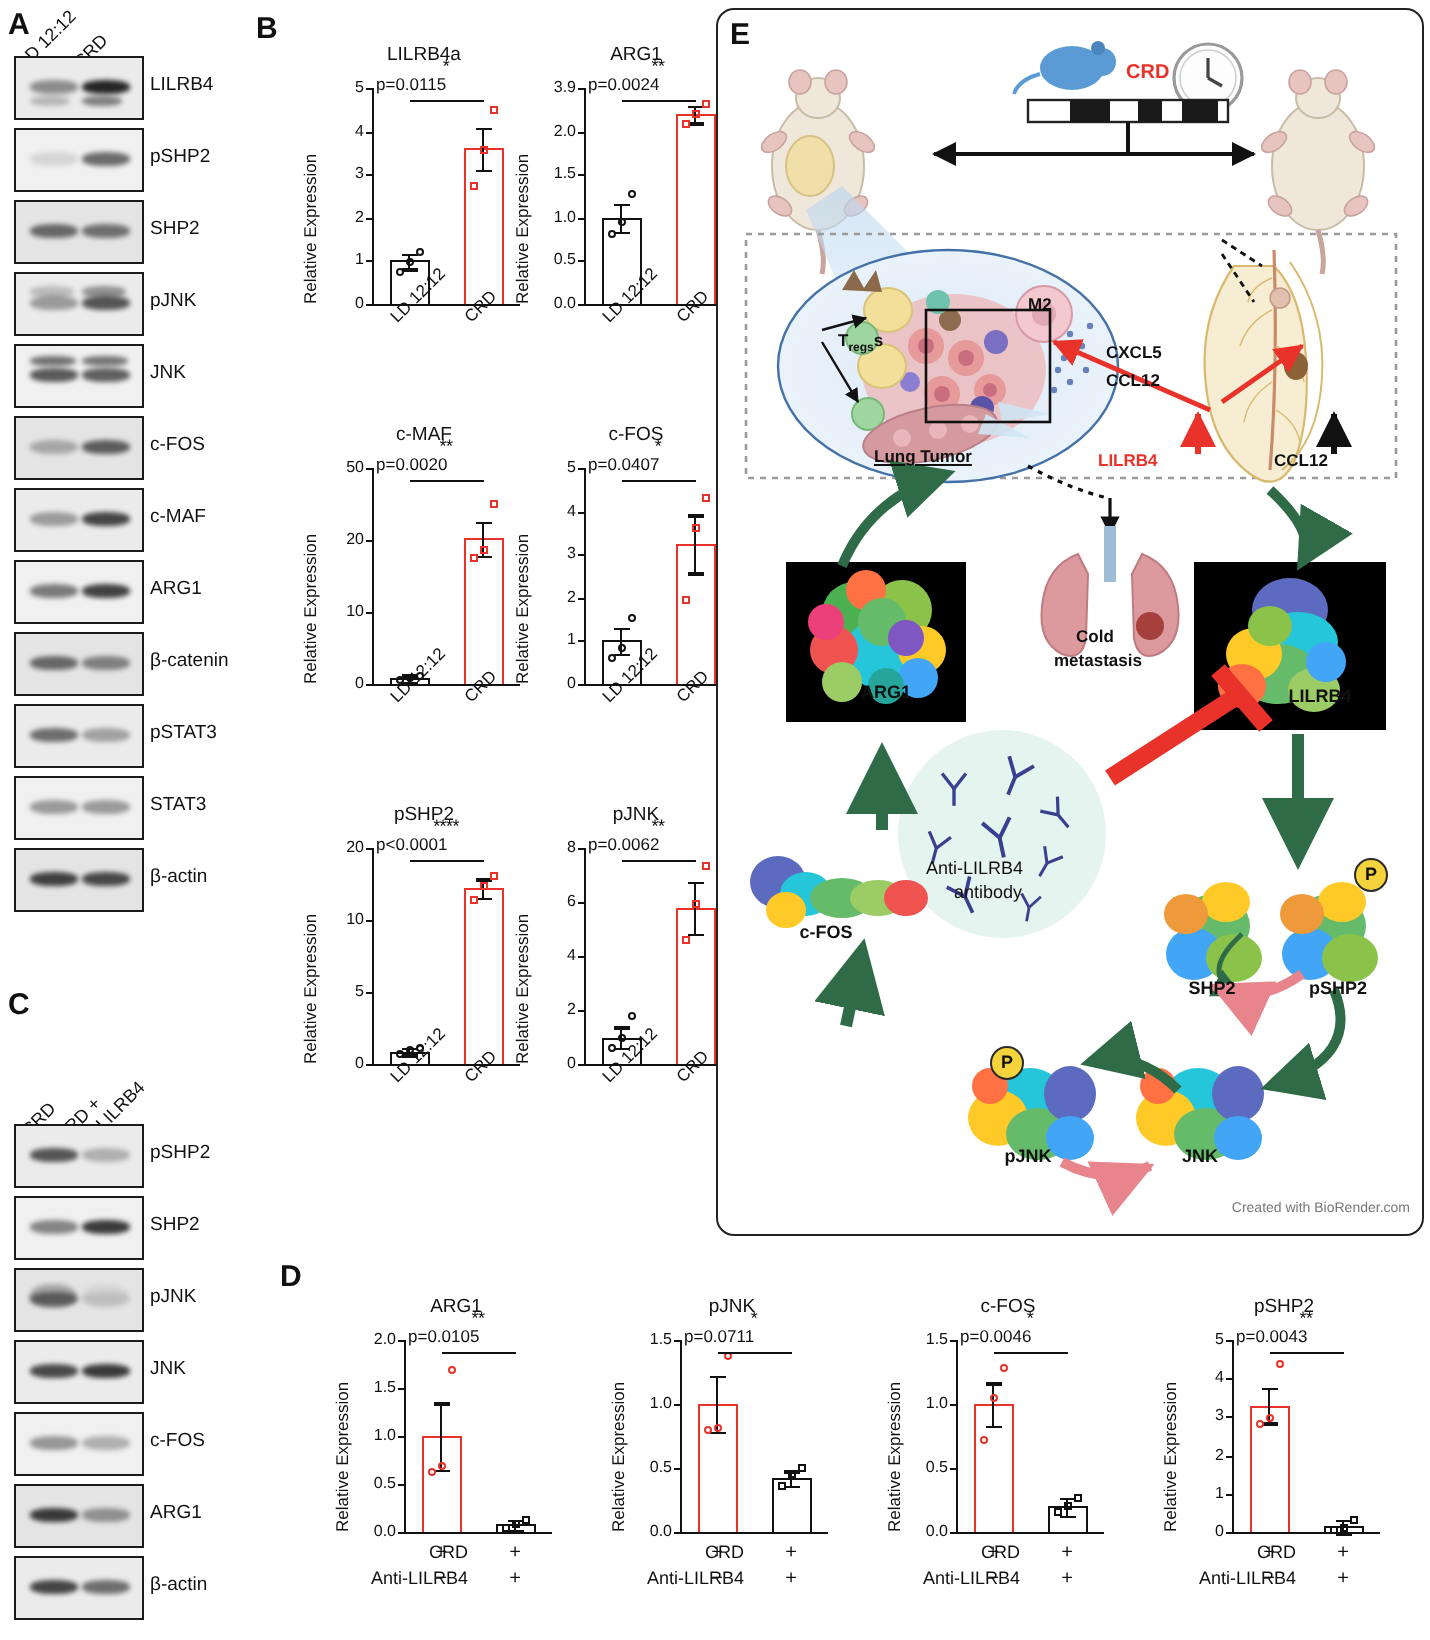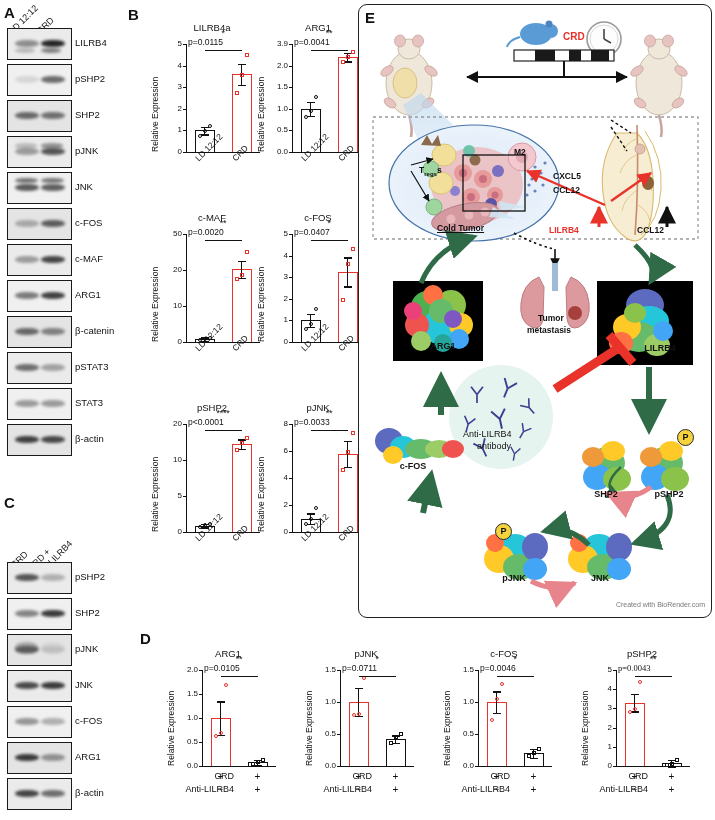--- a/index.html
+++ b/index.html
@@ -206,21 +206,21 @@
       <div class="pt c" style="left: 55.5px; top: 72.704px;"></div>
       <div class="bar r" style="left: 79.5px; top: 34.96px; width: 20px; height: 95.04px;"></div>
       <div class="err r" style="left: 88.8px; top: 30.64px; height: 8.64px;"></div>
       <div class="cap r" style="left: 85.5px; top: 30.64px; width: 8px;"></div>
       <div class="cap r" style="left: 85.5px; top: 39.28px; width: 8px;"></div>
       <div class="pt s" style="left: 82.5px; top: 38.144px;"></div>
       <div class="pt s" style="left: 87.5px; top: 32.96px;"></div>
       <div class="pt s" style="left: 92.5px; top: 27.776px;"></div>
       <div class="sigbar" style="left: 52.5px; top: 28px; width: 37px;"></div>
       <div class="sigstar" style="left: 42.5px; top: 6px; width: 57px;">**</div>
-      <div class="pval" style="left: 36px; top: 15px;">p=0.0041</div>
+      <div class="pval" style="left: 36px; top: 15px;">p=0.0024</div>
       <div class="xcat" style="left: 40.5px; top: 134px;">LD 12:12</div>
       <div class="xcat" style="left: 77.5px; top: 134px;">CRD</div>
     </div>
     <div class="chart" style="left: 152px; top: 212px; width: 120px; height: 168px;">
       <div class="chart-title" style="top: 0px; width: 120px;">c-MAF</div>
       <div class="axis-line" style="left: 34px; top: 22px; width: 1.4px; height: 108px;"></div>
       <div class="axis-line" style="left: 34px; top: 130px; width: 74px; height: 1.4px;"></div>
       <div class="tick" style="left: 31px; top: 130px;"></div>
       <div class="ticklab" style="left: 0px; top: 125px; width: 30px;">0</div>
       <div class="tick" style="left: 31px; top: 94px;"></div>
@@ -344,21 +344,21 @@
       <div class="pt c" style="left: 55.5px; top: 104.375px;"></div>
       <div class="bar r" style="left: 79.5px; top: 51.7px; width: 20px; height: 78.3px;"></div>
       <div class="err r" style="left: 88.8px; top: 38.875px; height: 25.65px;"></div>
       <div class="cap r" style="left: 85.5px; top: 38.875px; width: 8px;"></div>
       <div class="cap r" style="left: 85.5px; top: 64.525px; width: 8px;"></div>
       <div class="pt s" style="left: 82.5px; top: 65.9px;"></div>
       <div class="pt s" style="left: 87.5px; top: 48.35px;"></div>
       <div class="pt s" style="left: 92.5px; top: 29.45px;"></div>
       <div class="sigbar" style="left: 52.5px; top: 28px; width: 37px;"></div>
       <div class="sigstar" style="left: 42.5px; top: 6px; width: 57px;">**</div>
-      <div class="pval" style="left: 36px; top: 15px;">p=0.0033</div>
+      <div class="pval" style="left: 36px; top: 15px;">p=0.0062</div>
       <div class="xcat" style="left: 40.5px; top: 134px;">LD 12:12</div>
       <div class="xcat" style="left: 77.5px; top: 134px;">CRD</div>
     </div>
   </div>
 
 <div class="panel-letter" style="left:4px;top:494px;">C</div>
 <div id="panelC-lanes">
     <div class="lane-label" style="left: 16px; top: 560px;">CRD</div>
     <div class="lane-label" style="left: 40px; top: 560px; line-height: 10px; text-align: left;">CRD +<br>Anti-LILRB4</div>
   </div>
@@ -550,21 +550,21 @@
       <div class="pt cr" style="left: 55.5px; top: 32.48px;"></div>
       <div class="bar k" style="left: 79.5px; top: 115.12px; width: 20px; height: 2.88px;"></div>
       <div class="err k" style="left: 88.8px; top: 111.664px; height: 6.912px;"></div>
       <div class="cap k" style="left: 85.5px; top: 111.664px; width: 8px;"></div>
       <div class="cap k" style="left: 85.5px; top: 118.576px; width: 8px;"></div>
       <div class="pt sk" style="left: 82.5px; top: 115.04px;"></div>
       <div class="pt sk" style="left: 87.5px; top: 113.696px;"></div>
       <div class="pt sk" style="left: 92.5px; top: 110.24px;"></div>
       <div class="sigbar" style="left: 52.5px; top: 28px; width: 37px;"></div>
       <div class="sigstar" style="left: 42.5px; top: 6px; width: 57px;">**</div>
-      <div class="pval" style="left: 36px; top: 15px; font-family: Liberation Serif, serif;">p=0.0043</div>
+      <div class="pval" style="left: 36px; top: 15px;">p=0.0043</div>
       <div class="dgrp" style="left: 0px; top: 123px; text-align: right; width: 66px;">CRD</div>
       <div class="dsym" style="left: 44.5px; top: 123px; width: 16px;">+</div>
       <div class="dsym" style="left: 81.5px; top: 123px; width: 16px;">+</div>
       <div class="dgrp" style="left: 0px; top: 136px; text-align: right; width: 66px;">Anti-LILRB4</div>
       <div class="dsym" style="left: 44.5px; top: 136px; width: 16px;">−</div>
       <div class="dsym" style="left: 81.5px; top: 136px; width: 16px;">+</div>
     </div>
   </div>
 
 <div id="panelE" style="left:358px;top:4px;width:352px;height:612px;">
@@ -851,24 +851,24 @@
     <path d="M262,462 q-22,20 -2,30" stroke="#2f6b47" stroke-width="2.5" fill="none" marker-end="url(#ahG)"></path>
     <path d="M292,482 q-22,16 -44,6" stroke="#e8848c" stroke-width="5" fill="none" marker-end="url(#ahP)"></path>
     <path d="M172,576 q22,12 44,2" stroke="#e8848c" stroke-width="5" fill="none" marker-end="url(#ahP)"></path>
   </svg>
 
   <div class="e-txt" style="left:204px;top:26px;color:#e8322a;font-size:10px;">CRD</div>
   <div class="e-txt" style="left:60px;top:160px;font-weight:bold;"><span>T</span><sub style="font-size:6px;">regs</sub>s</div>
   <div class="e-txt" style="left:155px;top:142px;">M2</div>
   <div class="e-txt" style="left:194px;top:166px;">CXCL5</div>
   <div class="e-txt" style="left:194px;top:180px;">CCL12</div>
-  <div class="e-txt" style="left:78px;top:218px;text-decoration:underline;">Cold Tumor</div>
+  <div class="e-txt" style="left:78px;top:218px;text-decoration:underline;">Lung Tumor</div>
   <div class="e-txt" style="left:190px;top:220px;color:#e8322a;">LILRB4</div>
   <div class="e-txt" style="left:278px;top:220px;">CCL12</div>
-  <div class="e-txt" style="left:179px;top:308px;">Tumor</div>
+  <div class="e-txt" style="left:179px;top:308px;">Cold</div>
   <div class="e-txt" style="left:168px;top:320px;">metastasis</div>
   <div class="plabel" style="left:54px;top:336px;width:60px;">ARG1</div>
   <div class="plabel" style="left:268px;top:338px;width:66px;">LILRB4</div>
   <div class="plabel" style="left:26px;top:456px;width:56px;">c-FOS</div>
   <div class="plabel" style="left:222px;top:484px;width:50px;">SHP2</div>
   <div class="plabel" style="left:282px;top:484px;width:56px;">pSHP2</div>
   <div class="plabel" style="left:128px;top:568px;width:54px;">pJNK</div>
   <div class="plabel" style="left:216px;top:568px;width:50px;">JNK</div>
   <div class="e-txt" style="left:104px;top:424px;font-size:9px;font-weight:normal;">Anti-LILRB4</div>
   <div class="e-txt" style="left:118px;top:436px;font-size:9px;font-weight:normal;">antibody</div>

